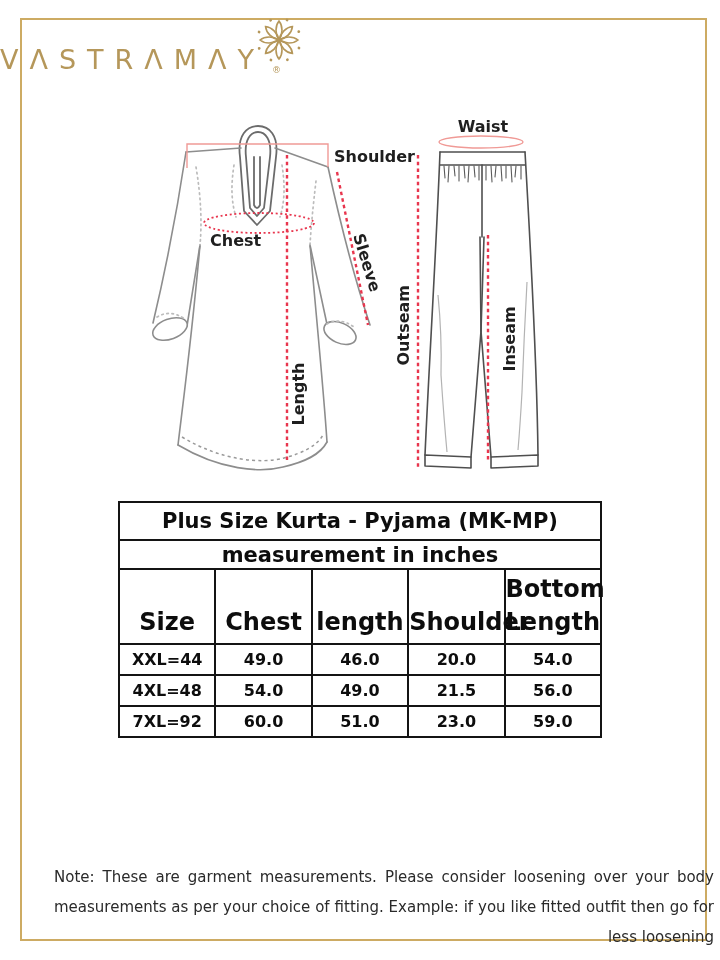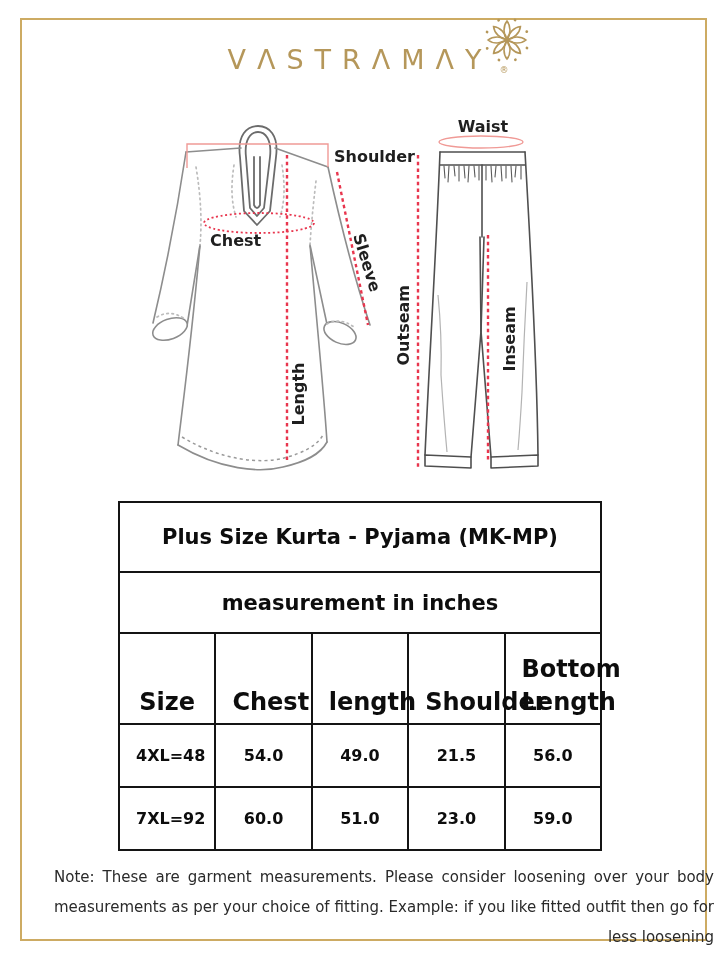--- a/index.html
+++ b/index.html
@@ -6,21 +6,21 @@
   body{
     width:720px;height:960px;position:relative;background:#ffffff;
     font-family:"DejaVu Sans","Liberation Sans",sans-serif;color:#1a1a1a;
     overflow:hidden;
   }
   .frame{
     position:absolute;left:20px;top:18px;right:13px;bottom:19px;
     border:2px solid var(--frame-gold,#cdab63);pointer-events:none;
   }
   
-  .logo-wrap{position:absolute;top:40px;left:0;right:0;display:flex;justify-content:center;}
+  .logo-wrap{position:absolute;top:40px;left:0;right:0;display:flex;justify-content:flex-start;}
   .logo-inner{position:relative;display:inline-block;}
   .logo-text{
     font-size:27px;letter-spacing:11px;color:var(--gold,#b5975a);
     white-space:nowrap;font-weight:400;line-height:40px;
   }
   .logo-reg{
     position:absolute;right:-16px;bottom:5px;font-size:9px;color:var(--gold,#b5975a);
   }
   .logo-ornament{position:absolute;right:-38px;top:-24px;width:48px;height:48px;}
   .logo-ornament path,.logo-ornament circle{stroke:var(--gold,#b5975a);fill:none;stroke-width:1.6;}
@@ -44,21 +44,21 @@
   }
   .rot-ccw{transform:rotate(-90deg);}
   .rot-sleeve{transform:rotate(73deg);}
   
   .size-table{
     position:absolute;left:118px;top:501px;width:484px;
     border-collapse:collapse;table-layout:fixed;
   }
   .size-table td{
     border:2px solid #141414;text-align:center;color:#0d0d0d;
-    font-weight:bold;padding:16px;
+    font-weight:bold;padding:0;
   }
   .tbl-title{font-size:21px;height:36px;}
   .tbl-sub{font-size:21px;height:27px;}
   .tbl-head td{font-size:24px;height:68px;vertical-align:bottom;padding-bottom:5px;line-height:1.35;text-align:center;}
   .tbl-row td{font-size:16px;height:29px;vertical-align:middle;}
   
   .note{
     position:absolute;left:30px;top:862px;width:660px;
     font-size:15px;line-height:30px;color:#2a2a2a;
     text-align:justify;text-align-last:right;margin-left:24px;
@@ -176,20 +176,27 @@
         <td colspan="5" class="tbl-sub">measurement in inches</td>
       </tr>
     <tr class="tbl-head">
       <td>Size</td>
       <td>Chest</td>
       <td>length</td>
       <td>Shoulder</td>
       <td>Bottom Length</td>
     </tr>
     <tr class="tbl-row">
+      <td>XXL=44</td>
+      <td>49.0</td>
+      <td>46.0</td>
+      <td>20.0</td>
+      <td>54.0</td>
+    </tr>
+    <tr class="tbl-row">
       <td>4XL=48</td>
       <td>54.0</td>
       <td>49.0</td>
       <td>21.5</td>
       <td>56.0</td>
     </tr>
     <tr class="tbl-row">
       <td>7XL=92</td>
       <td>60.0</td>
       <td>51.0</td>

